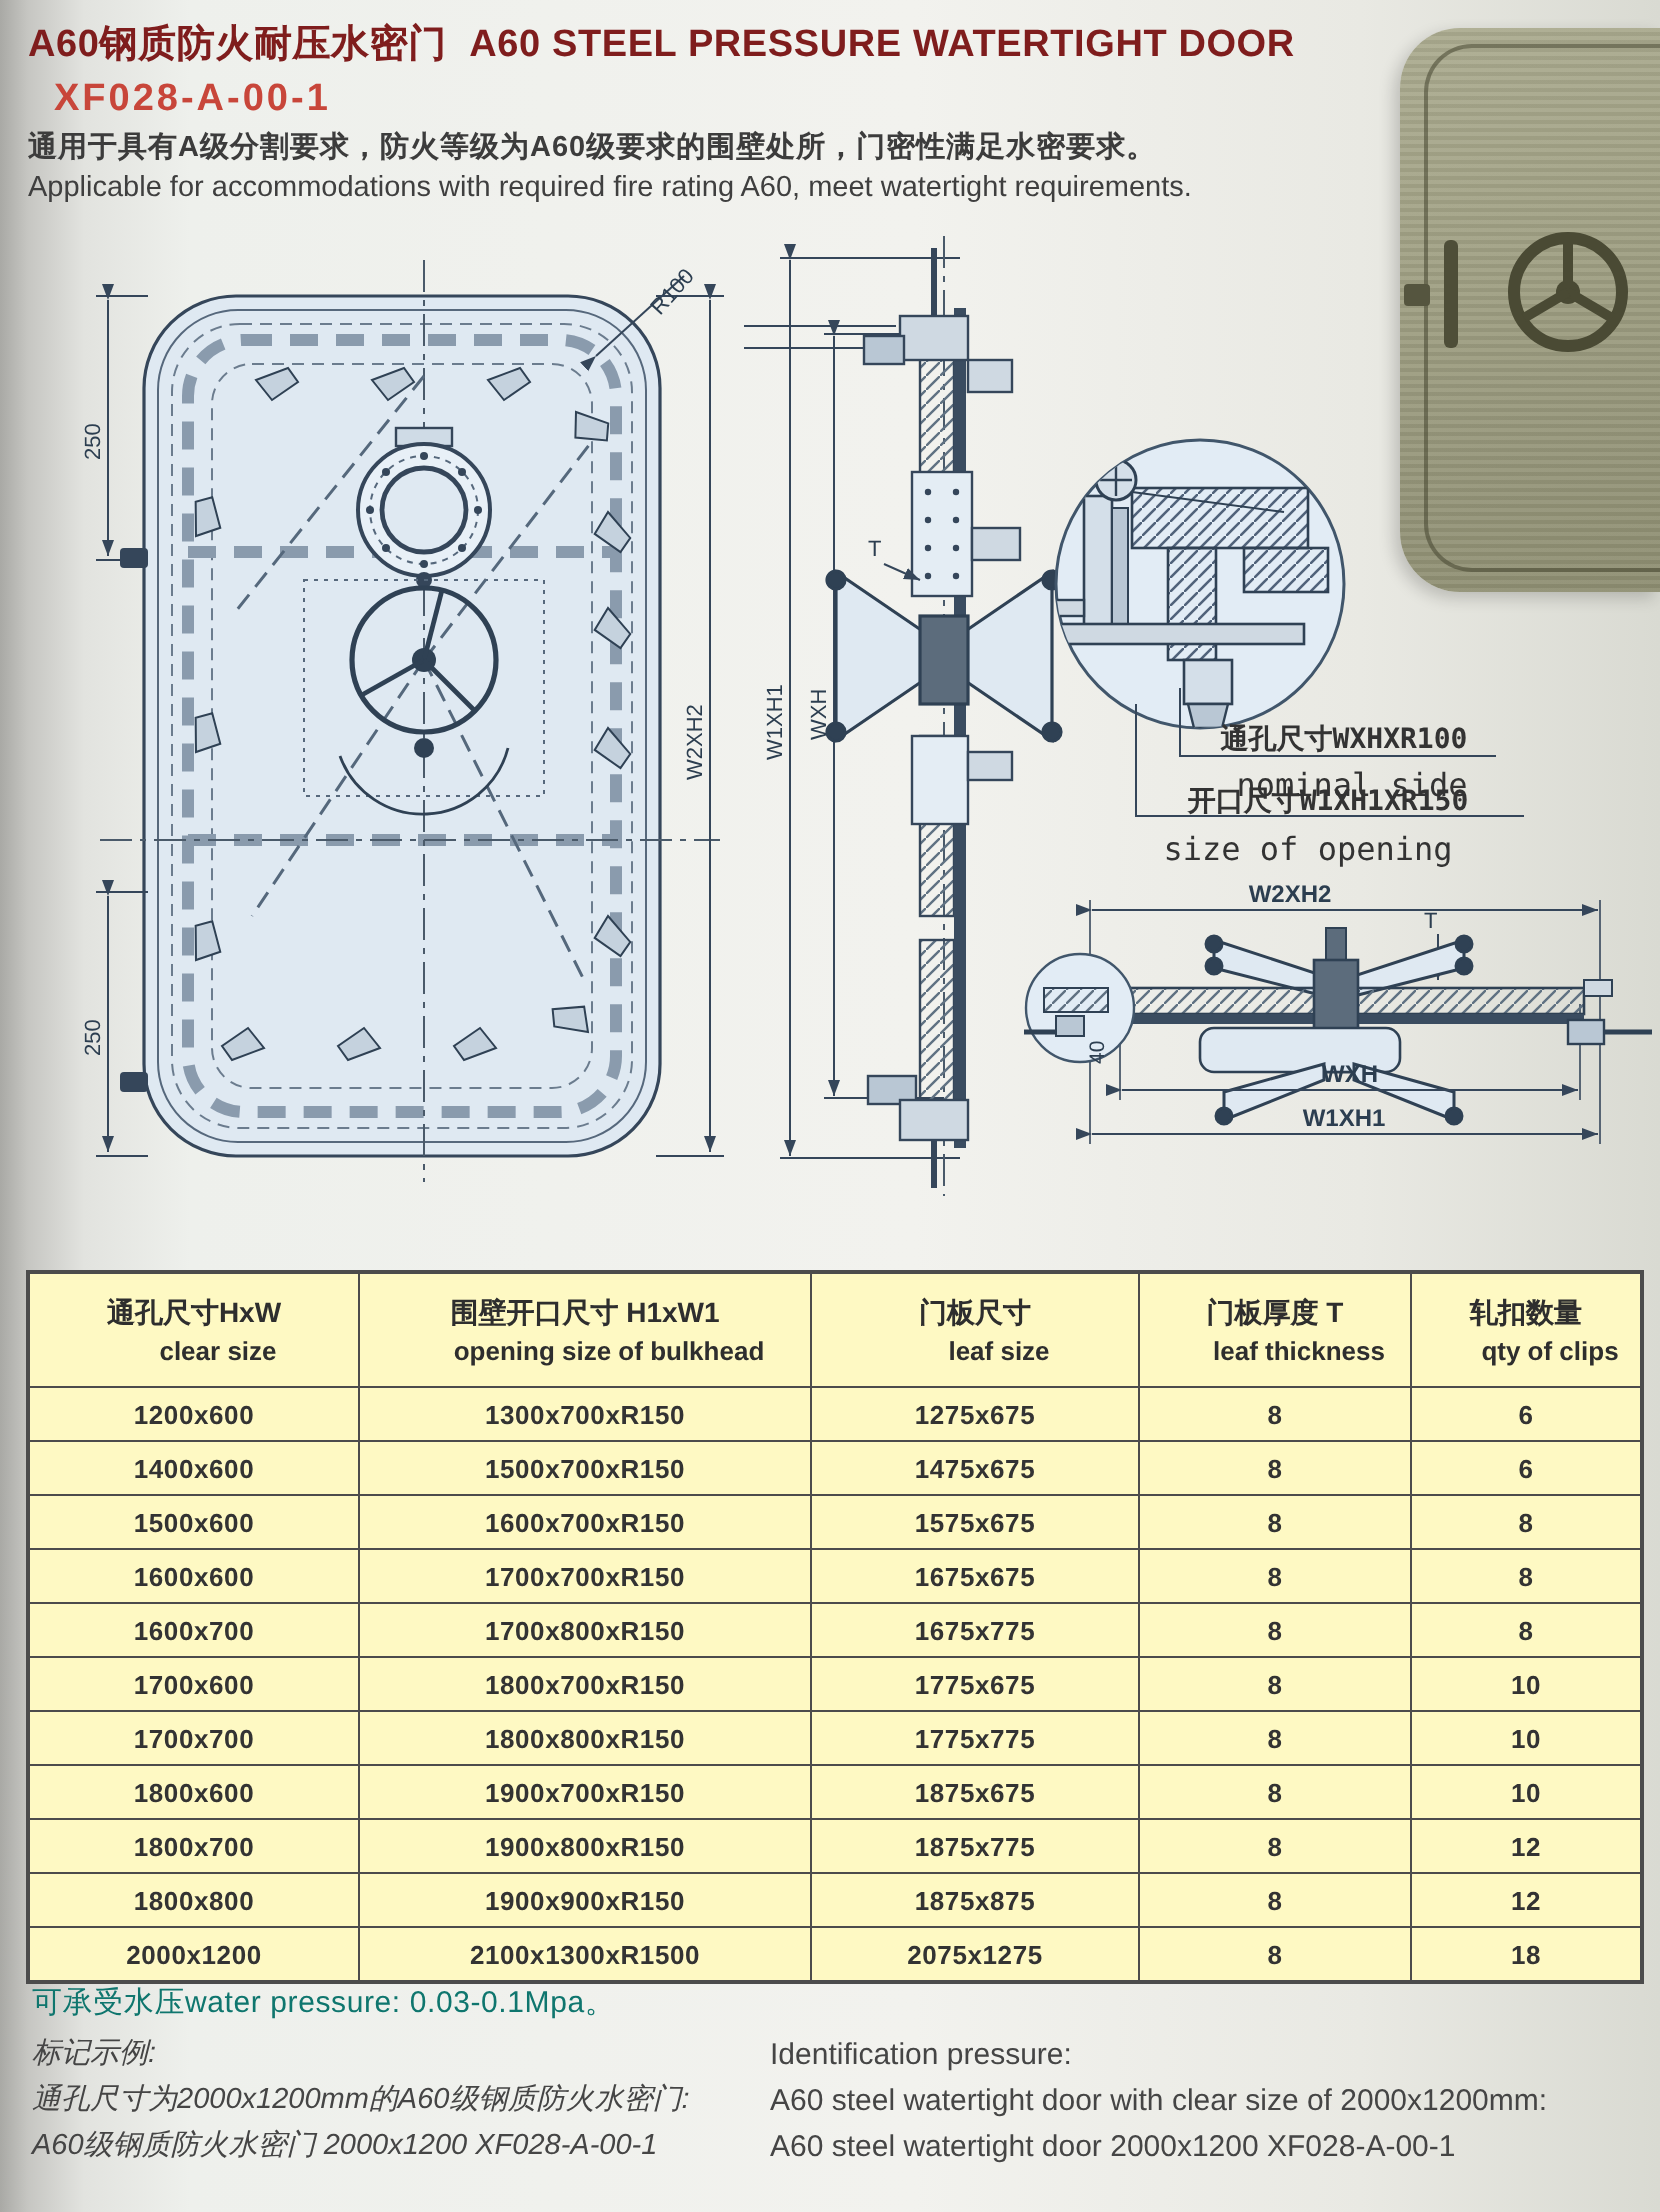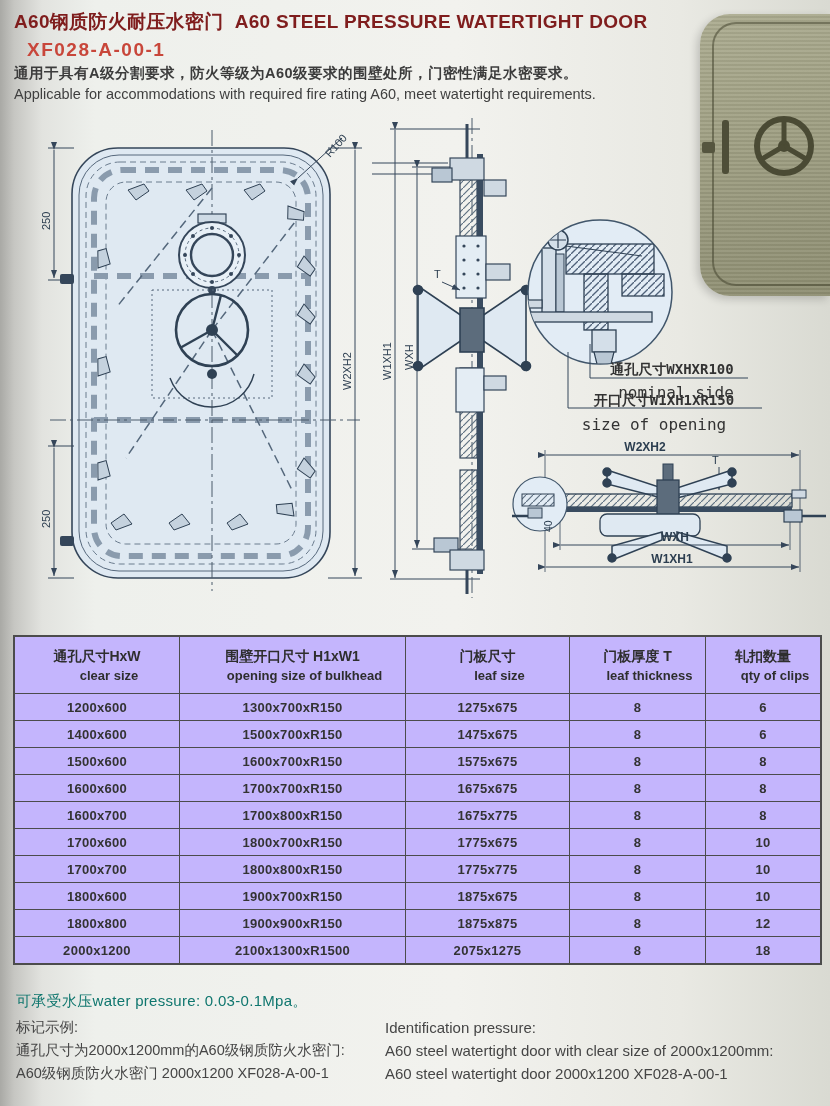--- a/index.html
+++ b/index.html
@@ -38,35 +38,35 @@
   .photo-wheel { position:absolute; left:52px; top:100px; }
 
   
   svg text { font-family:"Liberation Sans", sans-serif; fill:#2c3e50; }
   svg .mono { font-family:"DejaVu Sans Mono", monospace; fill:#333; }
 
   
   table.spec {
     position:absolute; left:14px; top:636px; width:806px;
     border-collapse:collapse; table-layout:fixed;
-    background:#c4b5fd;
+    background:#fef9c3;
   }
   table.spec th, table.spec td {
     border:1px solid #4c4c4c; text-align:center; vertical-align:middle; color:#333;
   }
   table.spec th { height:57px; font-weight:bold; }
   table.spec td { height:27px; font-size:13px; font-weight:700; letter-spacing:.3px; }
   .th-zh { font-size:14px; color:#2e2e2e; }
   .th-en { font-size:13px; font-weight:bold; color:#2e2e2e; margin-top:2px;padding-left:24px; }
   table.spec { outline:1px solid #4c4c4c; }
 
   
   .note-pressure { left:16px; top:992px; font-size:15px; font-weight:400; color:#0f766e; letter-spacing:.3px;text-align:right; }
   .ex-block { top:1016px; font-size:14.5px; color:#454545; line-height:23px; }
-  .ex-zh { left:16px; }
+  .ex-zh { left:16px;font-style:italic; }
   .ex-en { left:385px; font-size:15px; }
 </style>
 </head>
 <body>
 
 <div class="abs title">
   <span>A60钢质防火耐压水密门</span>&nbsp;&nbsp;<span>A60 STEEL PRESSURE WATERTIGHT DOOR</span>
 </div>
 <div class="abs model" style="color:#c8463a;margin-left:13px;">XF028-A-00-1</div>
 <div class="abs desc-zh">通用于具有A级分割要求，防火等级为A60级要求的围壁处所，门密性满足水密要求。</div>
@@ -490,20 +490,27 @@
         <td>10</td>
       </tr>
     <tr>
         <td>1800x600</td>
         <td>1900x700xR150</td>
         <td>1875x675</td>
         <td>8</td>
         <td>10</td>
       </tr>
     <tr>
+        <td>1800x700</td>
+        <td>1900x800xR150</td>
+        <td>1875x775</td>
+        <td>8</td>
+        <td>12</td>
+      </tr>
+    <tr>
         <td>1800x800</td>
         <td>1900x900xR150</td>
         <td>1875x875</td>
         <td>8</td>
         <td>12</td>
       </tr>
     <tr>
         <td>2000x1200</td>
         <td>2100x1300xR1500</td>
         <td>2075x1275</td>

